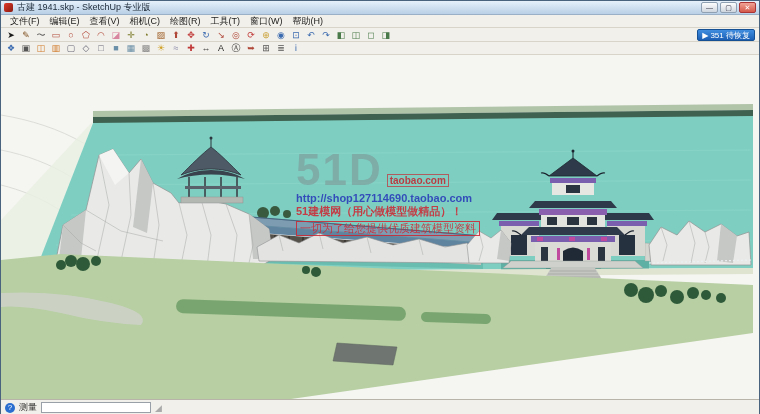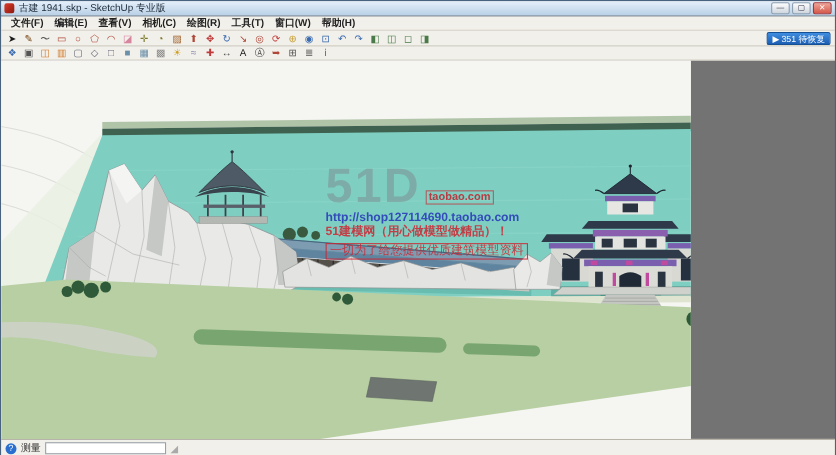--- a/index.html
+++ b/index.html
@@ -1,42 +1,42 @@
 <!DOCTYPE html>
 <html style="--water: #7ecfc2; --water_deep: #5fb4a8; --ground: #b7cfa2; --far_green: #3f6150; --far_light: #a8bfa0; --roof_blue: #5f84a0; --roof_blue_light: #7d9cb2; --gate_navy: #2e3a49; --purple: #7a5fae; --magenta: #c04a9e; --rock: #e9eae8; --rock_dark: #c6c8c6; --bush: #2f5a3a; --hedge: #79a571;"><head>
 <meta charset="utf-8">
 <style>
   html,body{margin:0;padding:0;width:760px;height:414px;overflow:hidden;
     font-family:"Liberation Sans",sans-serif;background:#cfd8e2;}
   *{box-sizing:border-box;}
-  .app{width:760px;height:414px;border:1px solid #49637e;position:relative;background:#737373;}
+  .app{width:760px;height:414px;border:1px solid #49637e;position:relative;background:#4c1d95;}
 
   
   .titlebar{height:14px;background:linear-gradient(#e6f0fb,#b9d0e6);display:flex;align-items:center;
     padding:0 3px;gap:4px;border-bottom:1px solid #9ab0c6;}
   .app-icon{width:9px;height:9px;background:linear-gradient(135deg,#e03a2a,#8a1a10);border-radius:2px;flex:0 0 auto;}
   .title{font-size:9px;color:#1d2a38;flex:1;white-space:nowrap;overflow:hidden;}
   .winbtns{display:flex;gap:2px;}
   .winbtn{width:17px;height:11px;font-size:7px;line-height:10px;text-align:center;
     background:linear-gradient(#fdfdfd,#cfd6de);border:1px solid #8fa0b2;border-radius:2px;color:#334;}
   .winbtn.close{background:linear-gradient(#f0a396,#d4584a);color:#fff;border-color:#a33;}
 
   .menubar{height:13px;background:#f2f0ea;display:flex;align-items:center;padding:0 4px;
     border-bottom:1px solid #d8d4ca;font-size:9px;}
-  .menu-item{padding:0 5px;color:#222;white-space:nowrap;font-weight:bold;}
+  .menu-item{padding:0 5px;color:#222;white-space:nowrap;}
 
   .toolbar{background:#f2f0ea;display:flex;align-items:center;padding:0 3px;gap:1px;
     border-bottom:1px solid #d8d4ca;position:relative;}
   .tb1{height:14px;}.tb2{height:13px;}
   .tool{width:14px;height:12px;font-size:9px;line-height:12px;text-align:center;border-radius:2px;flex:0 0 auto;}
   .notif{position:absolute;right:4px;top:1px;background:linear-gradient(#3f8de0,#1b5fb4);color:#fff;
     font-size:8px;padding:0 4px;height:12px;line-height:11px;border-radius:2px;border:1px solid #155095;display:flex;gap:2px;align-items:center;}
 
   
-  .viewport{position:relative;width:627px;height:344px;background:#f5f5f2;overflow:hidden;}
+  .viewport{position:relative;width:758px;height:344px;background:#f5f5f2;overflow:hidden;}
   .viewport svg{display:block;}
 
   
   .watermark{position:absolute;left:295px;top:95px;opacity:.85;pointer-events:none;line-height:1.15;}
   .wm-brand{font-size:44px;font-weight:bold;color:rgba(125,125,132,.5);letter-spacing:2px;line-height:.9;}
   .wm-suffix{font-size:10px;color:#c2232d;border:1px solid rgba(200,40,50,.8);padding:0 2px;margin-left:4px;vertical-align:middle;font-weight:bold;}
   .wm-url{color:#2636b8;font-weight:bold;font-size:11px;margin-top:2px;}
   .wm-line1{color:#cf2430;font-size:11px;font-weight:bold;margin-top:1px;}
   .wm-line2{color:#cf2430;font-size:11px;border:1px solid #cf2430;display:inline-block;padding:0 3px;margin-top:2px;}
 

